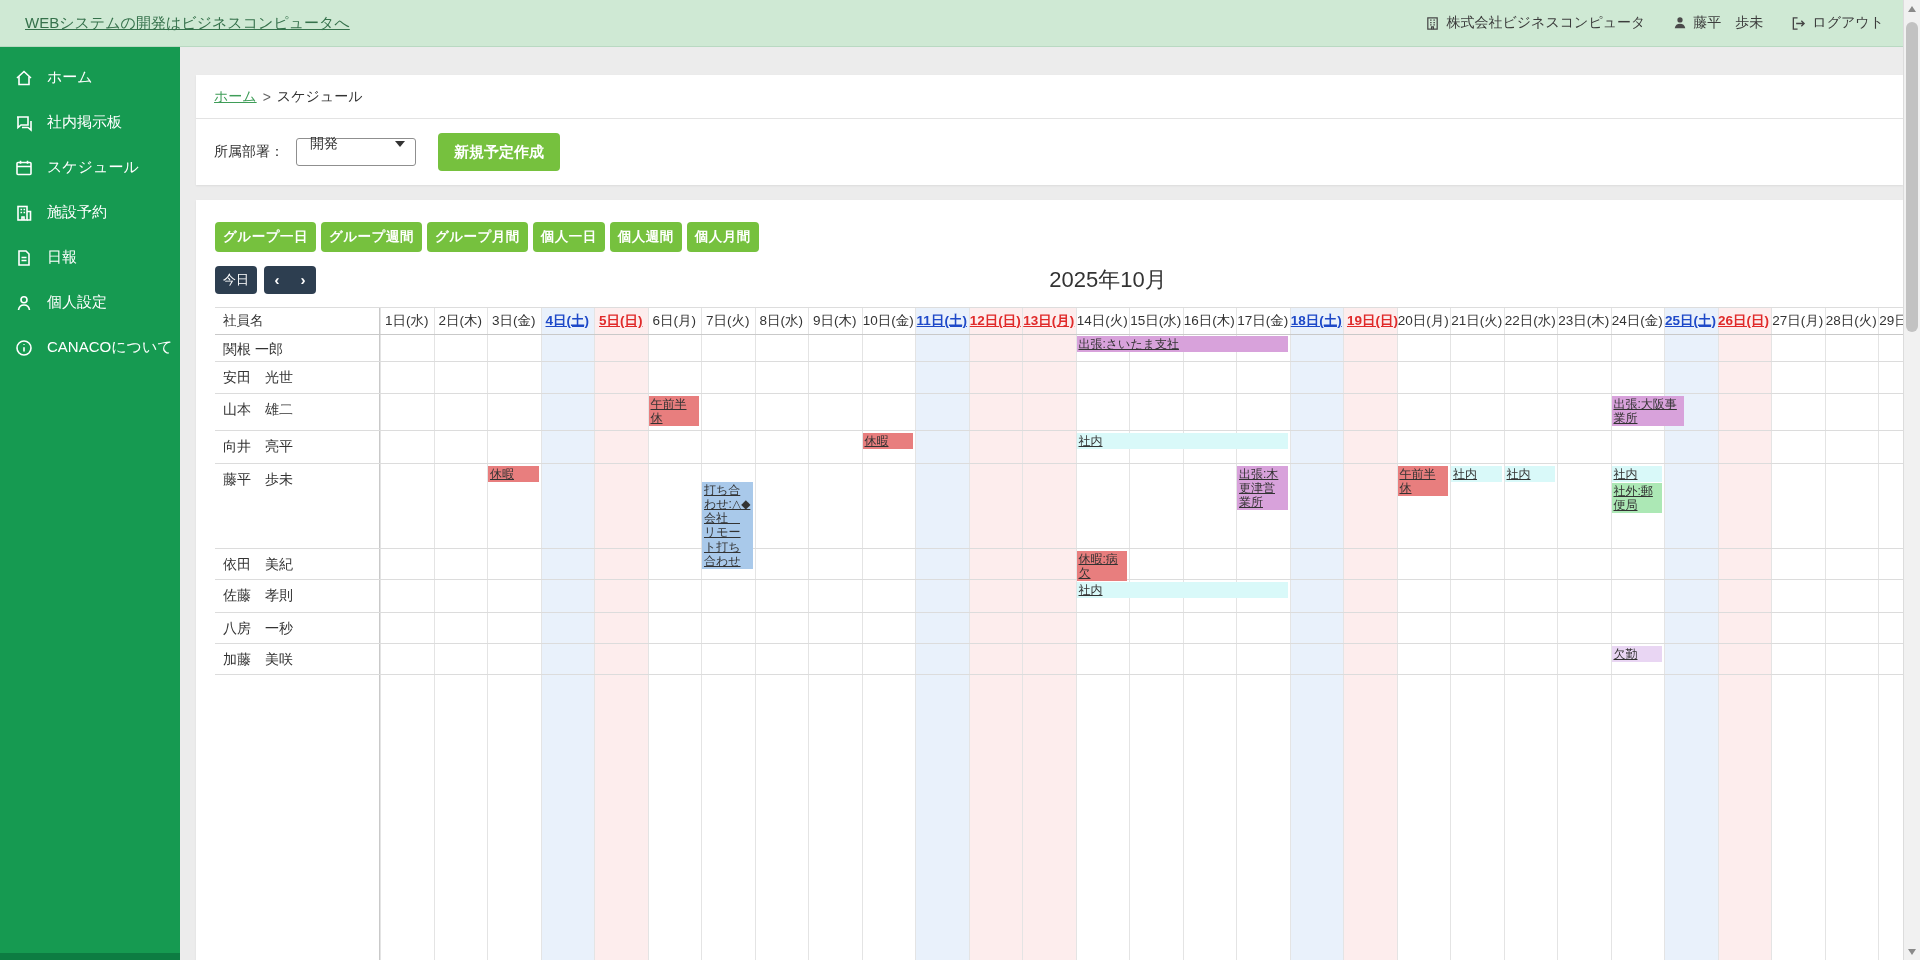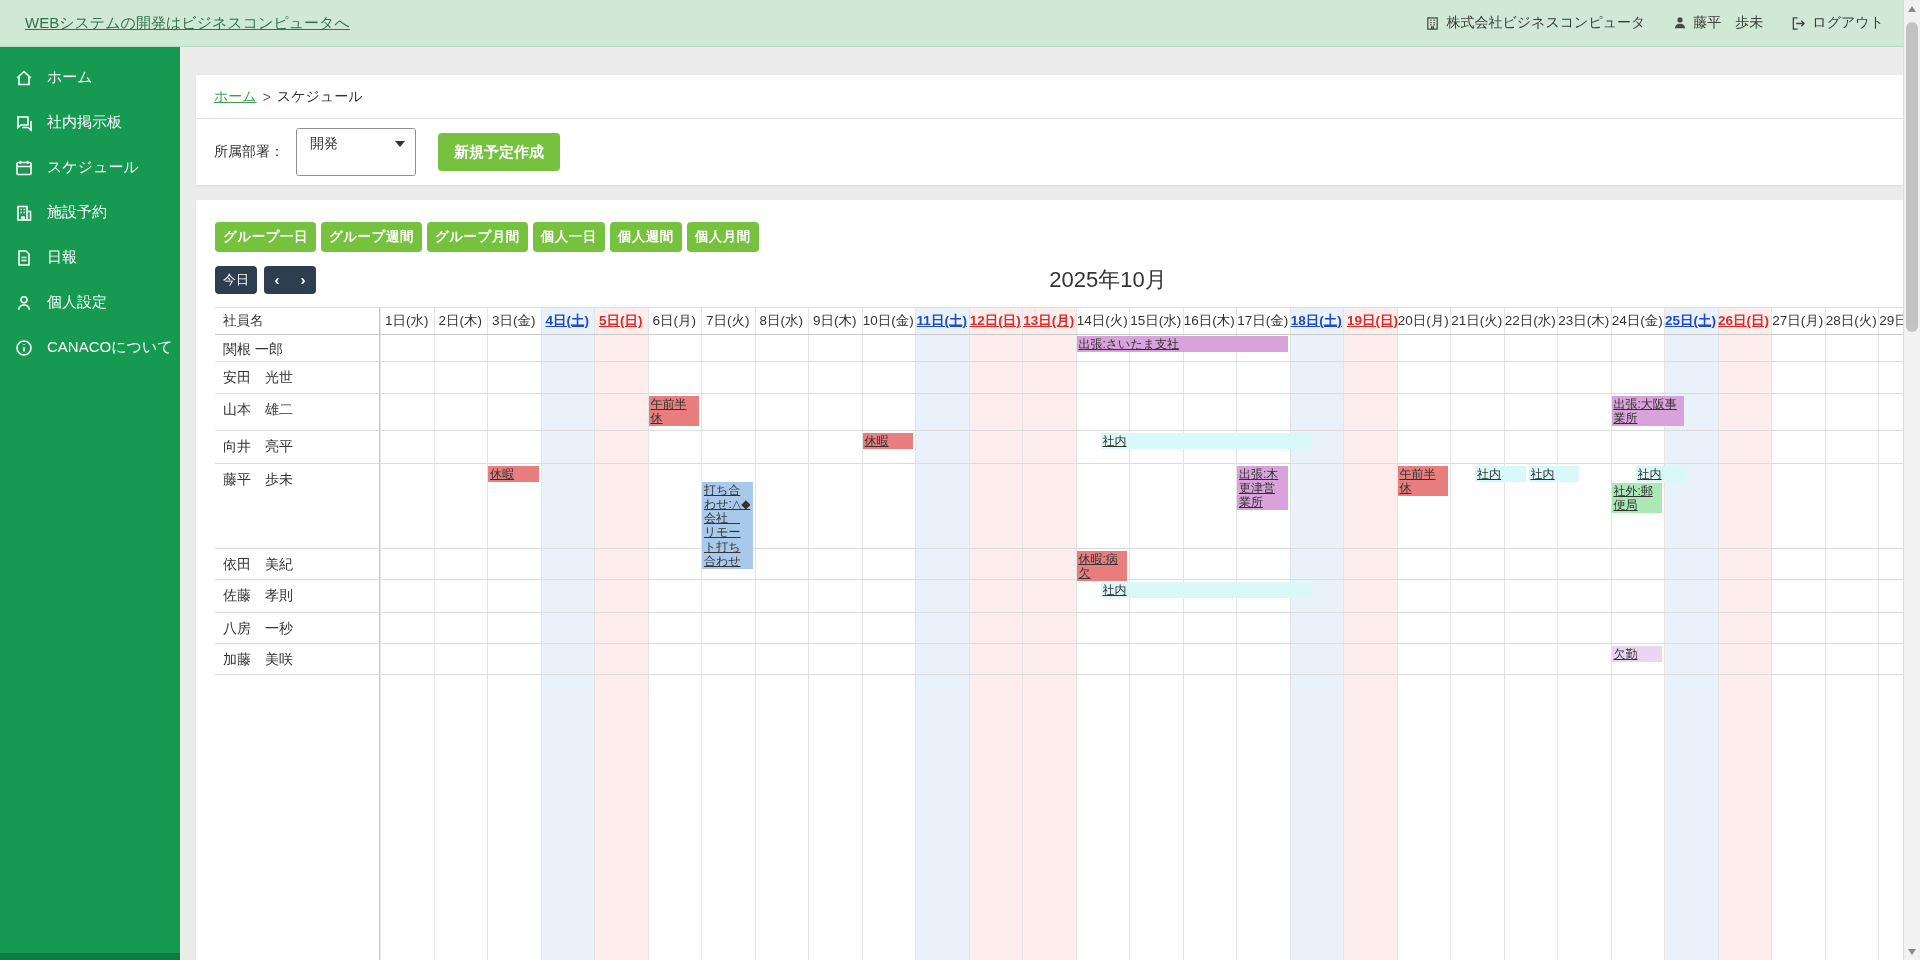--- a/index.html
+++ b/index.html
@@ -23,21 +23,21 @@
 
   
   .content{position:absolute;left:180px;top:47px;right:17px;bottom:0;}
   .card{position:absolute;background:#fff;box-shadow:0 1px 2px rgba(0,0,0,.07);}
   .crumb-card{left:16px;top:28px;width:1707px;height:110px;box-sizing:border-box;}
   .crumbs{height:43px;display:flex;align-items:center;padding-left:18px;font-size:14px;border-bottom:1px solid #e3e3e3;gap:6px;}
   .crumbs a{color:#3f9d58;text-decoration:underline;cursor:pointer;}
   .crumbs .sep{color:#666;}
   .crumbs .cur{color:#333;}
   .toolbar{height:66px;display:flex;align-items:center;padding-left:18px;font-size:14px;color:#333;}
-  .select{margin-left:12px;width:120px;height:48px;border:1px solid #8f8f8f;border-radius:3px;background:#fff;
+  .select{margin-left:12px;width:120px;height:28px;border:1px solid #8f8f8f;border-radius:3px;background:#fff;
     display:flex;align-items:center;justify-content:space-between;padding:0 10px 17px 13px;box-sizing:border-box;cursor:pointer;font-size:14px;}
   .chev{width:0;height:0;border-left:5px solid transparent;border-right:5px solid transparent;border-top:6px solid #333;}
   .btn-green{background:var(--accent-green);color:#fff;border:none;border-radius:4px;cursor:pointer;
     font-family:inherit;}
   .btn-create{margin-left:22px;width:122px;height:38px;font-size:15px;font-weight:bold;}
 
   .main-card{left:16px;top:153px;width:1707px;height:807px;box-sizing:border-box;padding:22px 0 0 19px;overflow:hidden;}
   .viewbtns{display:flex;gap:5px;height:30px;}
   .vbtn{font-size:13.5px;font-weight:bold;padding:0 8px;height:30px;border-radius:4px;letter-spacing:.5px;}
   .navrow{position:relative;margin-top:13px;height:30px;display:flex;align-items:center;}
@@ -59,21 +59,21 @@
   .hname{text-align:left;padding-left:8px;box-sizing:border-box;}
   .hday.sat{color:var(--sat-text);font-weight:bold;text-decoration:underline;cursor:pointer;}
   .hday.sun,.hday.holiday{color:var(--sun-text);font-weight:bold;text-decoration:underline;cursor:pointer;}
   .hline{position:absolute;left:0;top:26px;width:1717px;height:0;border-bottom:1px solid #c9c9c9;z-index:3;}
   .rowline{position:absolute;left:0;width:1717px;box-sizing:border-box;border-bottom:1px solid #dcdcdc;z-index:2;}
   .ename{display:inline-block;padding:7px 0 0 8px;font-size:14px;color:#333;white-space:nowrap;}
   .chip{position:absolute;z-index:4;font-size:12px;line-height:1.18;color:#333;padding:1px 2px;box-sizing:border-box;
     word-break:break-all;cursor:pointer;text-decoration:underline;}
   .chip.vacation{background:var(--ev-vacation);}
   .chip.trip{background:var(--ev-trip);}
-  .chip.office{background:var(--ev-office);margin-left:24px;}
+  .chip.office{background:var(--ev-office);}
   .chip.meeting{background:var(--ev-meeting);margin-top:16px;}
   .chip.outside{background:var(--ev-outside);}
   .chip.absence{background:var(--ev-absence);}
 
   
   .vscroll{position:absolute;right:0;top:0;width:17px;height:960px;background:#f1f1f1;border-left:1px solid #dcdcdc;box-sizing:border-box;}
   .varrow{position:absolute;left:0;width:16px;height:17px;display:flex;align-items:center;justify-content:center;cursor:pointer;}
   .varrow.up{top:0;}
   .varrow.down{bottom:0;}
   .tri-up{width:0;height:0;border-left:4px solid transparent;border-right:4px solid transparent;border-bottom:6px solid #8a8a8a;}

